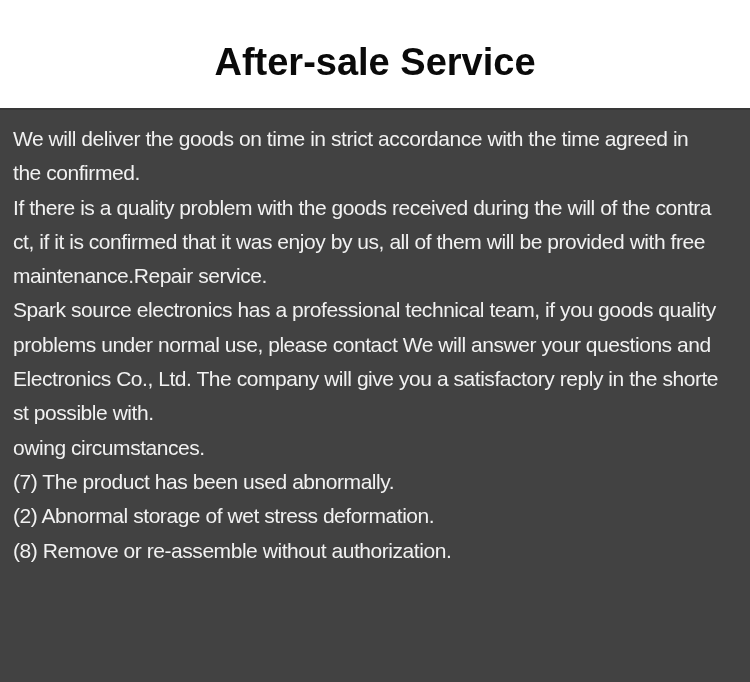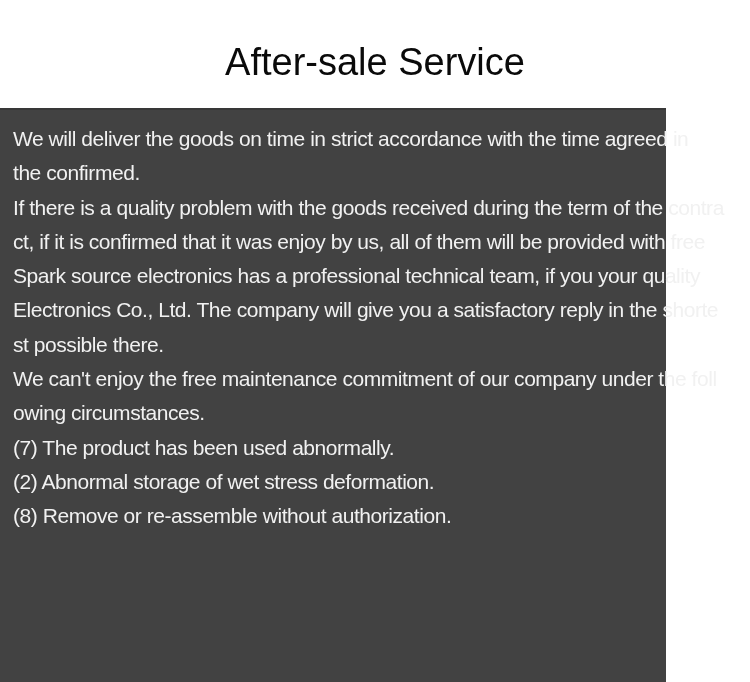--- a/index.html
+++ b/index.html
@@ -17,31 +17,31 @@
   }
   .header {
     height: 108px;
     background: #ffffff;
     display: flex;
     align-items: center;
     justify-content: center;
   }
   .title {
     font-size: 38px;
-    font-weight: normal;
+    font-weight: bold;
     color: #0a0a0a;
     letter-spacing: 0px;
     line-height: 1;
     margin-top: 15px;
   }
   .panel {
     position: absolute;
     left: 0;
     top: 108px;
-    width: 666px;
+    width: 750px;
     height: 574px;
     background: #424242;
     border-top: 2px solid #383838;
     box-sizing: border-box;
     padding: 12px 12px 0 13px;
   }
   .body-line {
     color: #f1f1f1;
     font-size: 21px;
     line-height: 34.3px;
@@ -55,25 +55,26 @@
 
 <div class="page">
 
   <div class="header">
     <div class="title">After-sale Service</div>
   </div>
 
   <div class="panel">
     <div class="body-line">We will deliver the goods on time in strict accordance with the time agreed in</div>
     <div class="body-line">the confirmed.</div>
-    <div class="body-line">If there is a quality problem with the goods received during the term of the contra</div>
+    <div class="body-line">If there is a quality problem with the goods received during the will of the contra</div>
     <div class="body-line">ct, if it is confirmed that it was enjoy by us, all of them will be provided with free</div>
-    <div class="body-line">Spark source electronics has a professional technical team, if you your quality</div>
+    <div class="body-line">maintenance.Repair service.</div>
+    <div class="body-line">Spark source electronics has a professional technical team, if you goods quality</div>
+    <div class="body-line">problems under normal use, please contact We will answer your questions and</div>
     <div class="body-line">Electronics Co., Ltd. The company will give you a satisfactory reply in the shorte</div>
-    <div class="body-line">st possible there.</div>
-    <div class="body-line">We can't enjoy the free maintenance commitment of our company under the foll</div>
+    <div class="body-line">st possible with.</div>
     <div class="body-line">owing circumstances.</div>
     <div class="body-line">(7) The product has been used abnormally.</div>
     <div class="body-line">(2) Abnormal storage of wet stress deformation.</div>
     <div class="body-line">(8) Remove or re-assemble without authorization.</div>
   </div>
 
 </div>
 
 </body></html>

